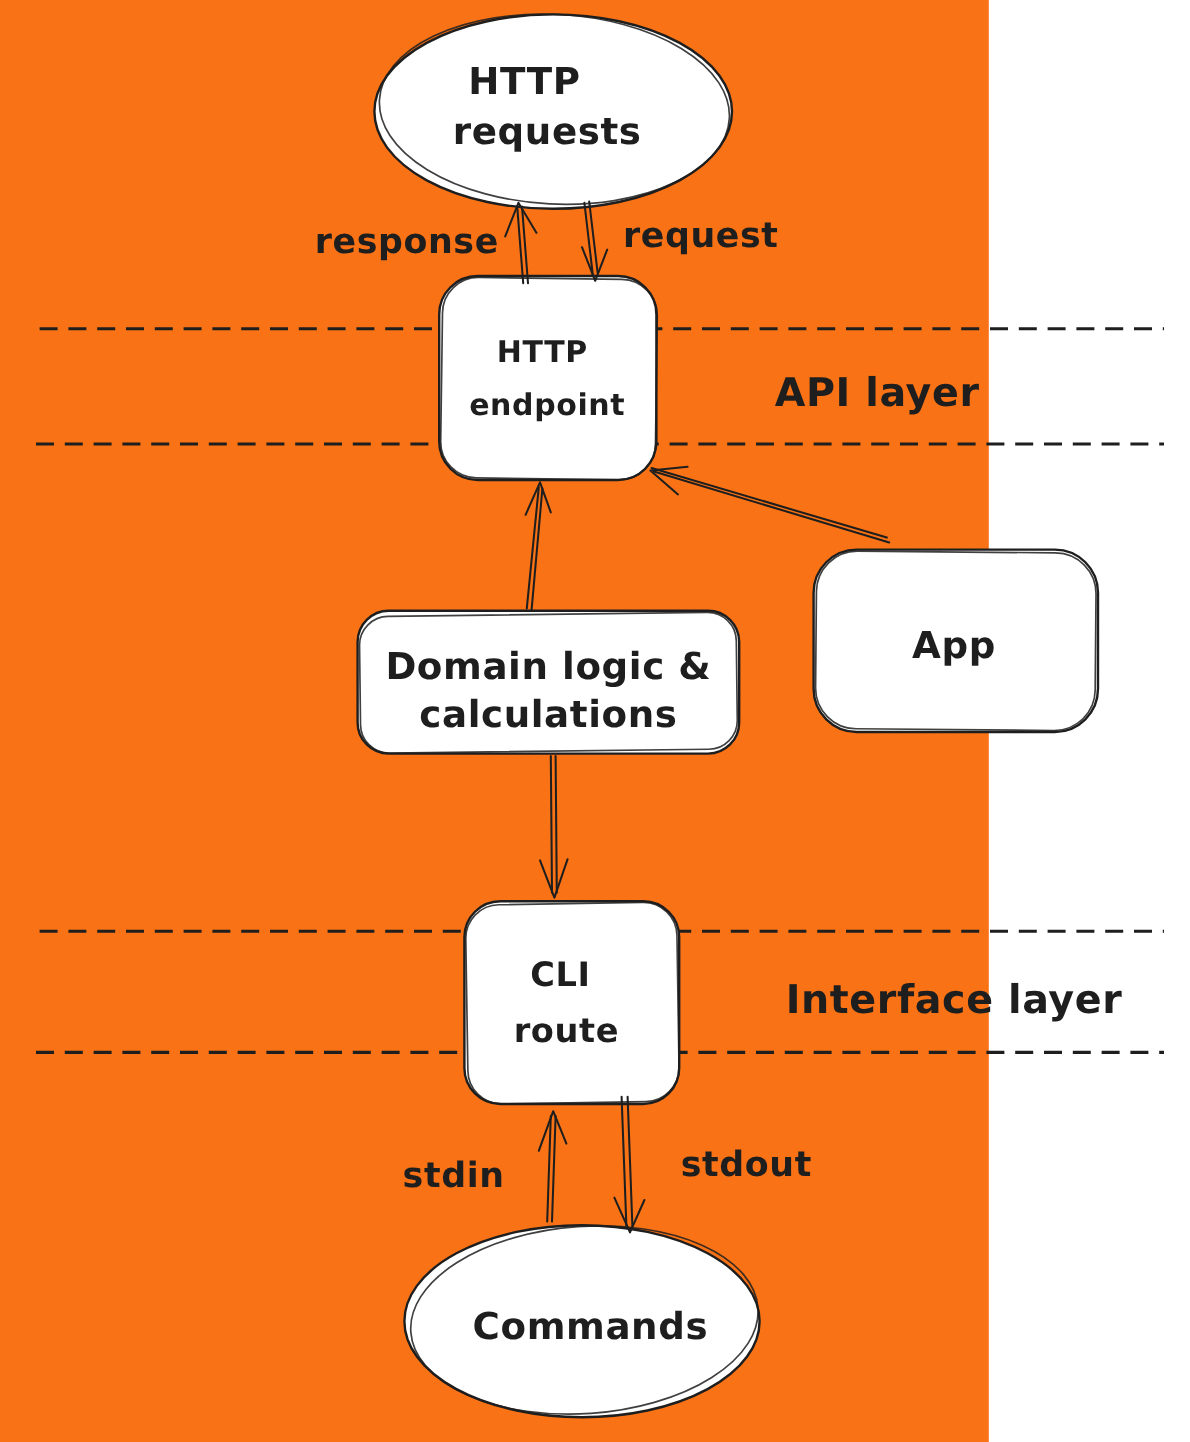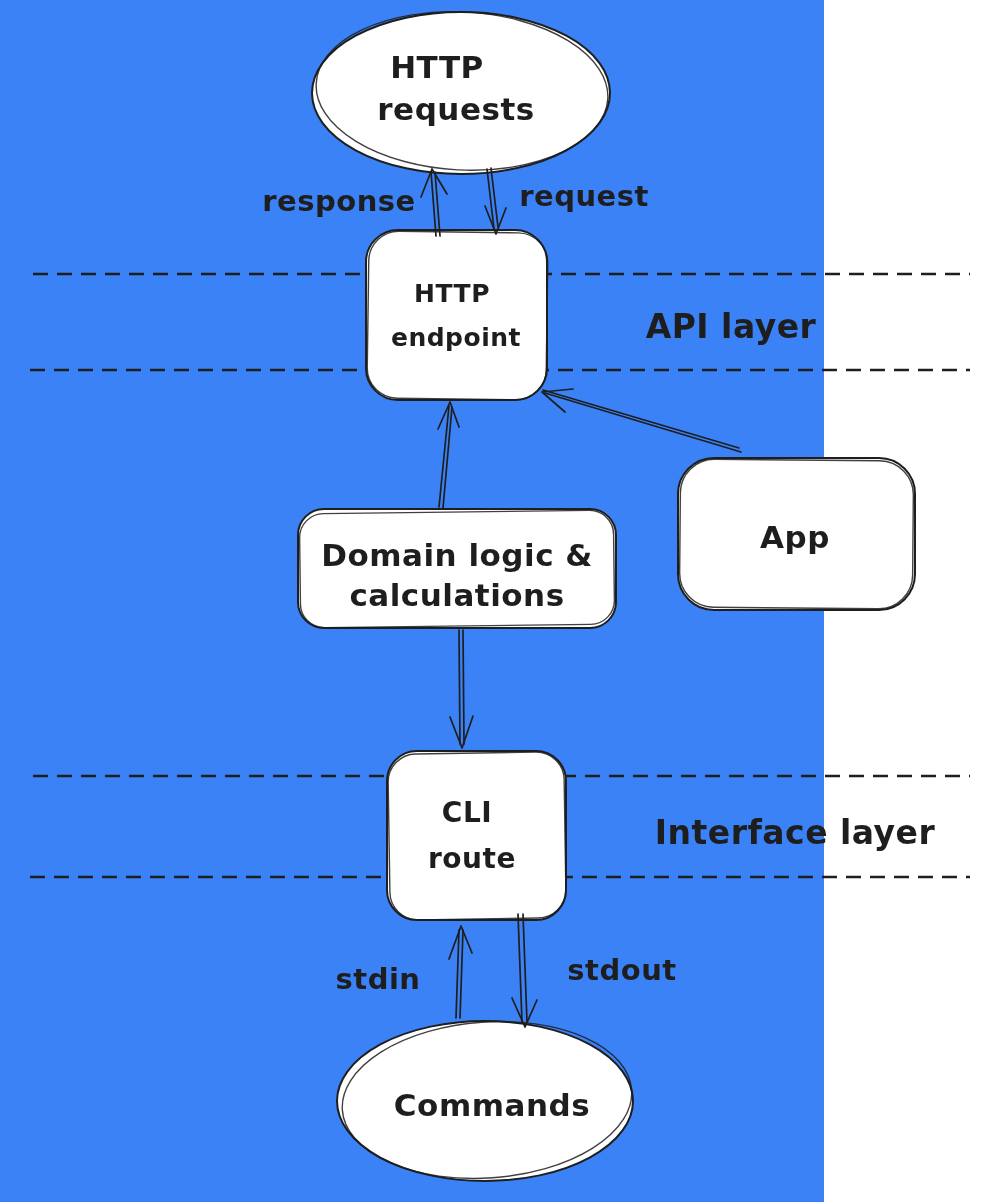--- a/index.html
+++ b/index.html
@@ -8,21 +8,21 @@
     background: #ffffff;
     width: 992px;
     height: 1202px;
     overflow: hidden;
     font-family: "DejaVu Sans", sans-serif;
   }
   #canvas-wrap {
     position: relative;
     width: 824px;
     height: 1202px;
-    background: #3b82f6;
+    background: #f97316;
   }
   svg { display: block; }
   .shape {
     fill: #ffffff;
     stroke: #1e1e1e;
     stroke-width: 2;
   }
   .overdraw {
     fill: none;
     stroke: #1e1e1e;

